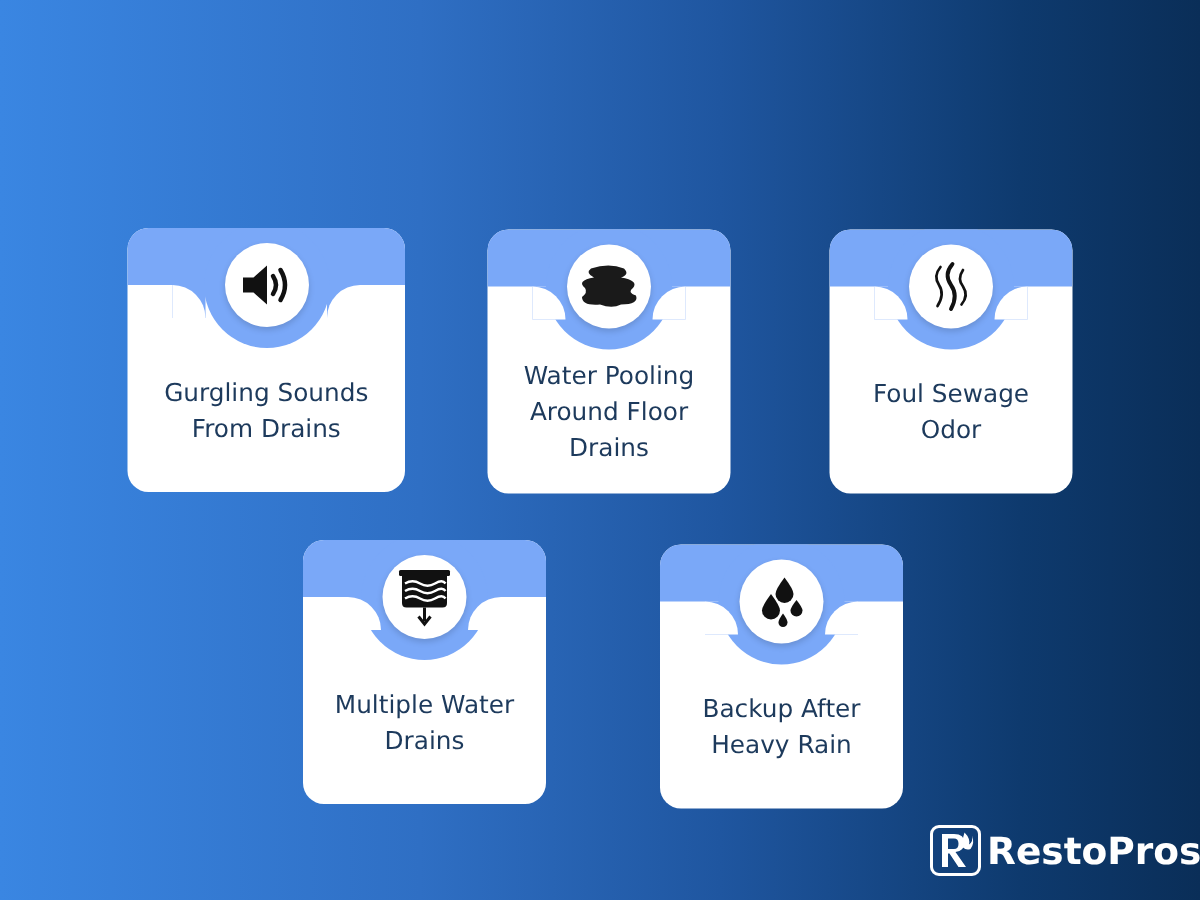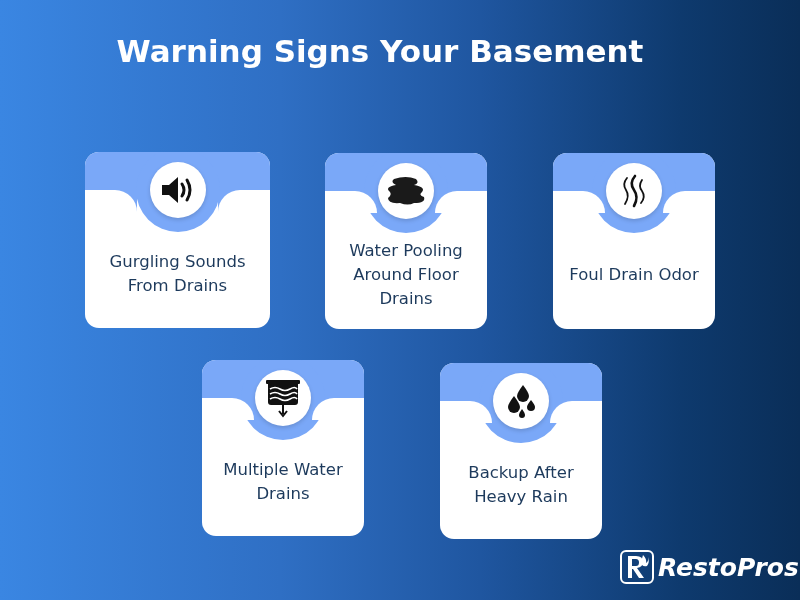--- a/index.html
+++ b/index.html
@@ -40,35 +40,34 @@
     box-shadow: 0 2px 4px rgba(0,0,0,0.15);
     display:flex; align-items:center; justify-content:center;
   }
   .card .label {
     position:absolute; left:8px; right:8px; top:78px; bottom:10px;
     display:flex; align-items:center; justify-content:center; text-align:center;
     color:#1d3a5c; font-size:16.5px; line-height:24px;
     font-family:"DejaVu Sans", sans-serif;
   }
   .logo {
-    position:absolute; left:620px; top:546px; height:42px; display:flex; align-items:center;font-style:italic;
+    position:absolute; left:620px; top:546px; height:42px; display:flex; align-items:center;
   }
   .logo .mark {
     width:34px; height:34px; border:2px solid #ffffff; border-radius:6px; box-sizing:border-box;
     display:flex; align-items:center; justify-content:center; margin-right:4px;
   }
   .logo .text {
     color:#ffffff; font-size:25px; font-family:"DejaVu Sans", sans-serif; font-weight:600;
   }
 </style>
 </head>
 <body>
 
 <div class="title">
-  <div>Warning Signs Your Basement</div>
 </div>
 
 <div class="card" style="left:85px; top:152px;padding-left:23px;">
   <div class="band"></div>
   <div class="notch"></div>
   <div class="curve-l"></div>
   <div class="curve-r"></div>
   <div class="icon-circle">
     <svg width="36" height="30" viewBox="0 0 36 30">
       <path d="M2 10 H9 L18 2 V28 L9 20 H2 Z" fill="#111"></path>
@@ -97,21 +96,21 @@
   <div class="notch"></div>
   <div class="curve-l"></div>
   <div class="curve-r"></div>
   <div class="icon-circle">
     <svg width="30" height="34" viewBox="0 0 30 34">
       <path d="M8 4 Q3 10 7 16 Q11 22 6 30" stroke="#111" stroke-width="1.8" fill="none" stroke-linecap="round"></path>
       <path d="M16 2 Q10 9 15 16 Q20 23 15 32" stroke="#111" stroke-width="2.6" fill="none" stroke-linecap="round"></path>
       <path d="M23 6 Q19 12 23 17 Q27 23 22 29" stroke="#111" stroke-width="1.8" fill="none" stroke-linecap="round"></path>
     </svg>
   </div>
-  <div class="label">Foul Drain Odor</div>
+  <div class="label">Foul Sewage Odor</div>
 </div>
 
 <div class="card" style="left:202px; top:360px;">
   <div class="band"></div>
   <div class="notch"></div>
   <div class="curve-l"></div>
   <div class="curve-r"></div>
   <div class="icon-circle">
     <svg width="40" height="40" viewBox="0 0 40 40">
       <rect x="3" y="2" width="34" height="4" rx="1" fill="#111"></rect>

